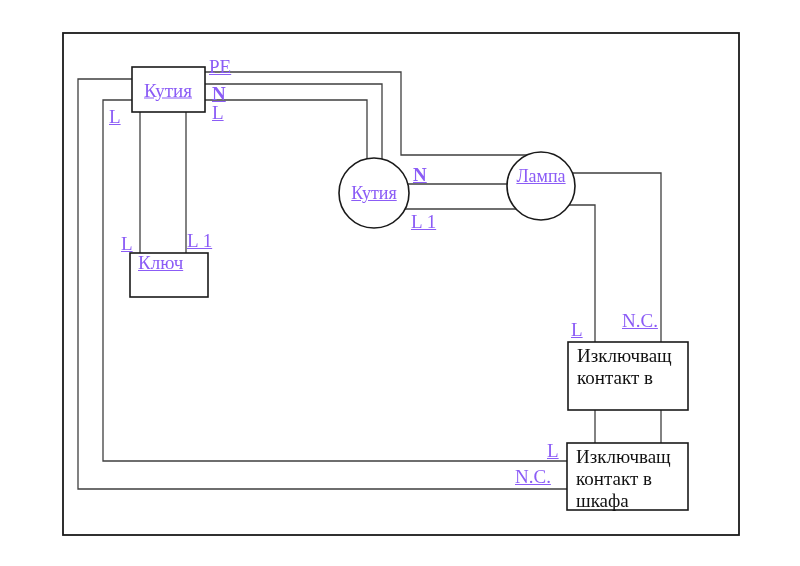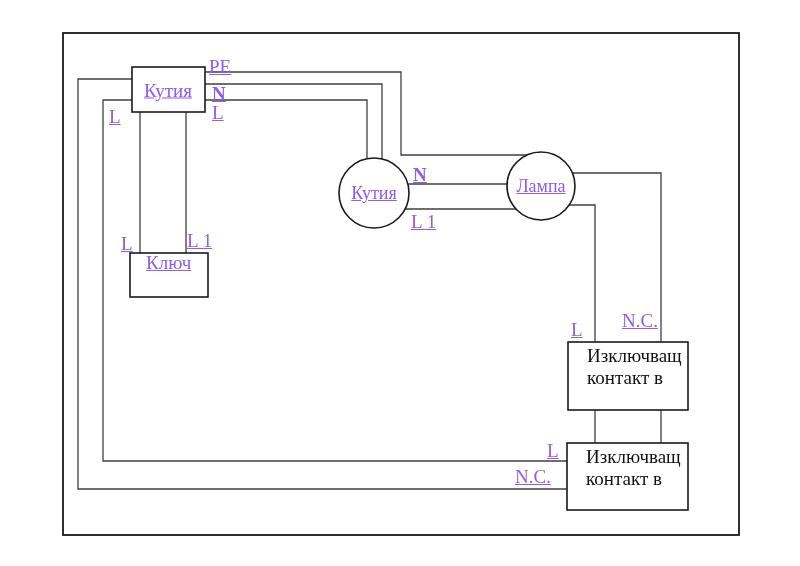--- a/index.html
+++ b/index.html
@@ -24,21 +24,20 @@
     text-decoration: underline;
   }
   .lbl.center { transform: translate(-50%, -50%); }
   .lbl.b { font-weight: bold; }
   .box-text {
     position: absolute;
     font-size: 19px;
     line-height: 22px;
     color: #111111;
     white-space: nowrap;
-    margin-left: 10px;
   }
 </style>
 </head>
 <body>
 
 <div class="stage">
 
   <svg width="800" height="566" viewBox="0 0 800 566">
 
     <rect x="63" y="33" width="676" height="502" class="frame"></rect>
@@ -60,31 +59,32 @@
     <rect x="132" y="67" width="73" height="45" class="node"></rect>
     <rect x="130" y="253" width="78" height="44" class="node"></rect>
     <circle cx="374" cy="193" r="35" class="node"></circle>
     <circle cx="541" cy="186" r="34" class="node"></circle>
     <rect x="568" y="342" width="120" height="68" class="node"></rect>
     <rect x="567" y="443" width="121" height="67" class="node"></rect>
   </svg>
 
   <div class="lbl center" style="left:168px; top:90px">Кутия</div>
   <div class="lbl center" style="left:374px; top:193px; font-size:18px">Кутия</div>
-  <div class="lbl center" style="left:541px; top:186px; font-size:18px">Лампа</div>
-  <div class="lbl" style="left:146px; top:253px">Ключ</div>
+  <div class="lbl center" style="left:541px; top:176px; font-size:18px">Лампа</div>
+  <div class="lbl" style="left:138px; top:253px">Ключ</div>
 
   <div class="box-text" style="left:577px; top:345px">
     <div>Изключващ</div>
     <div>контакт в</div>
   </div>
 
   <div class="box-text" style="left:576px; top:446px">
     <div>Изключващ</div>
     <div>контакт в</div>
+    <div>шкафа</div>
   </div>
 
   <div class="lbl" style="left:209px; top:57px">PE</div>
   <div class="lbl b" style="left:212px; top:84px">N</div>
   <div class="lbl" style="left:212px; top:103px">L</div>
   <div class="lbl" style="left:109px; top:107px">L</div>
   <div class="lbl b" style="left:413px; top:165px">N</div>
   <div class="lbl" style="left:411px; top:212px">L 1</div>
   <div class="lbl" style="left:121px; top:234px">L</div>
   <div class="lbl" style="left:187px; top:231px">L 1</div>

